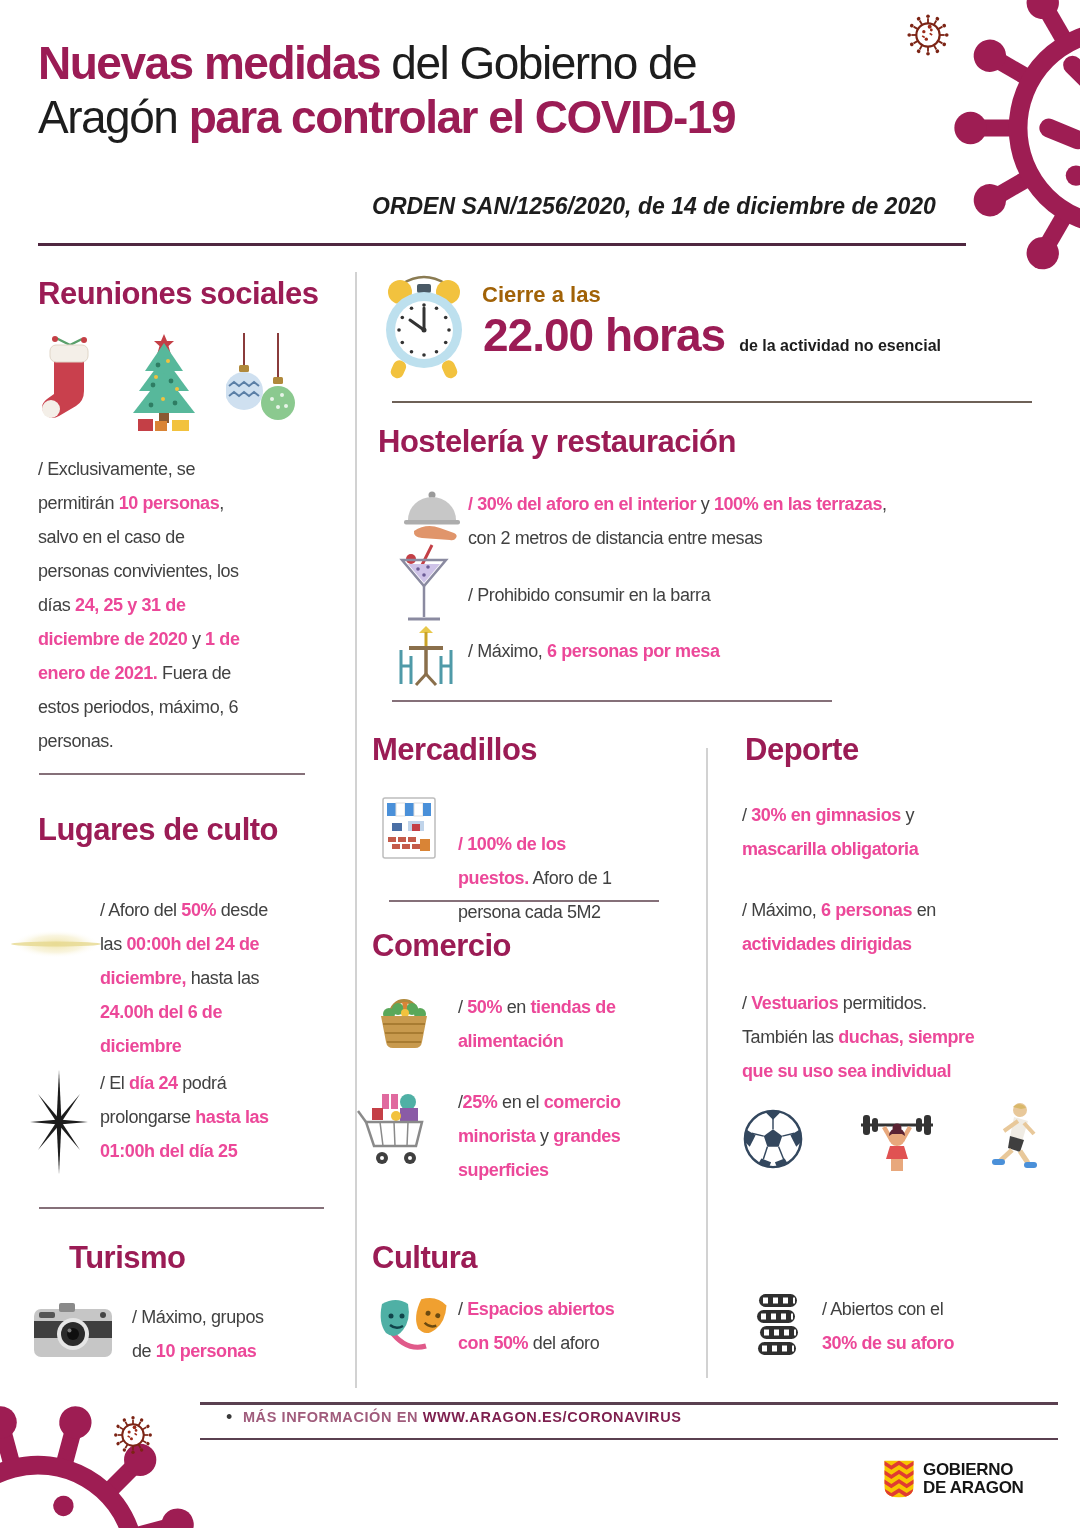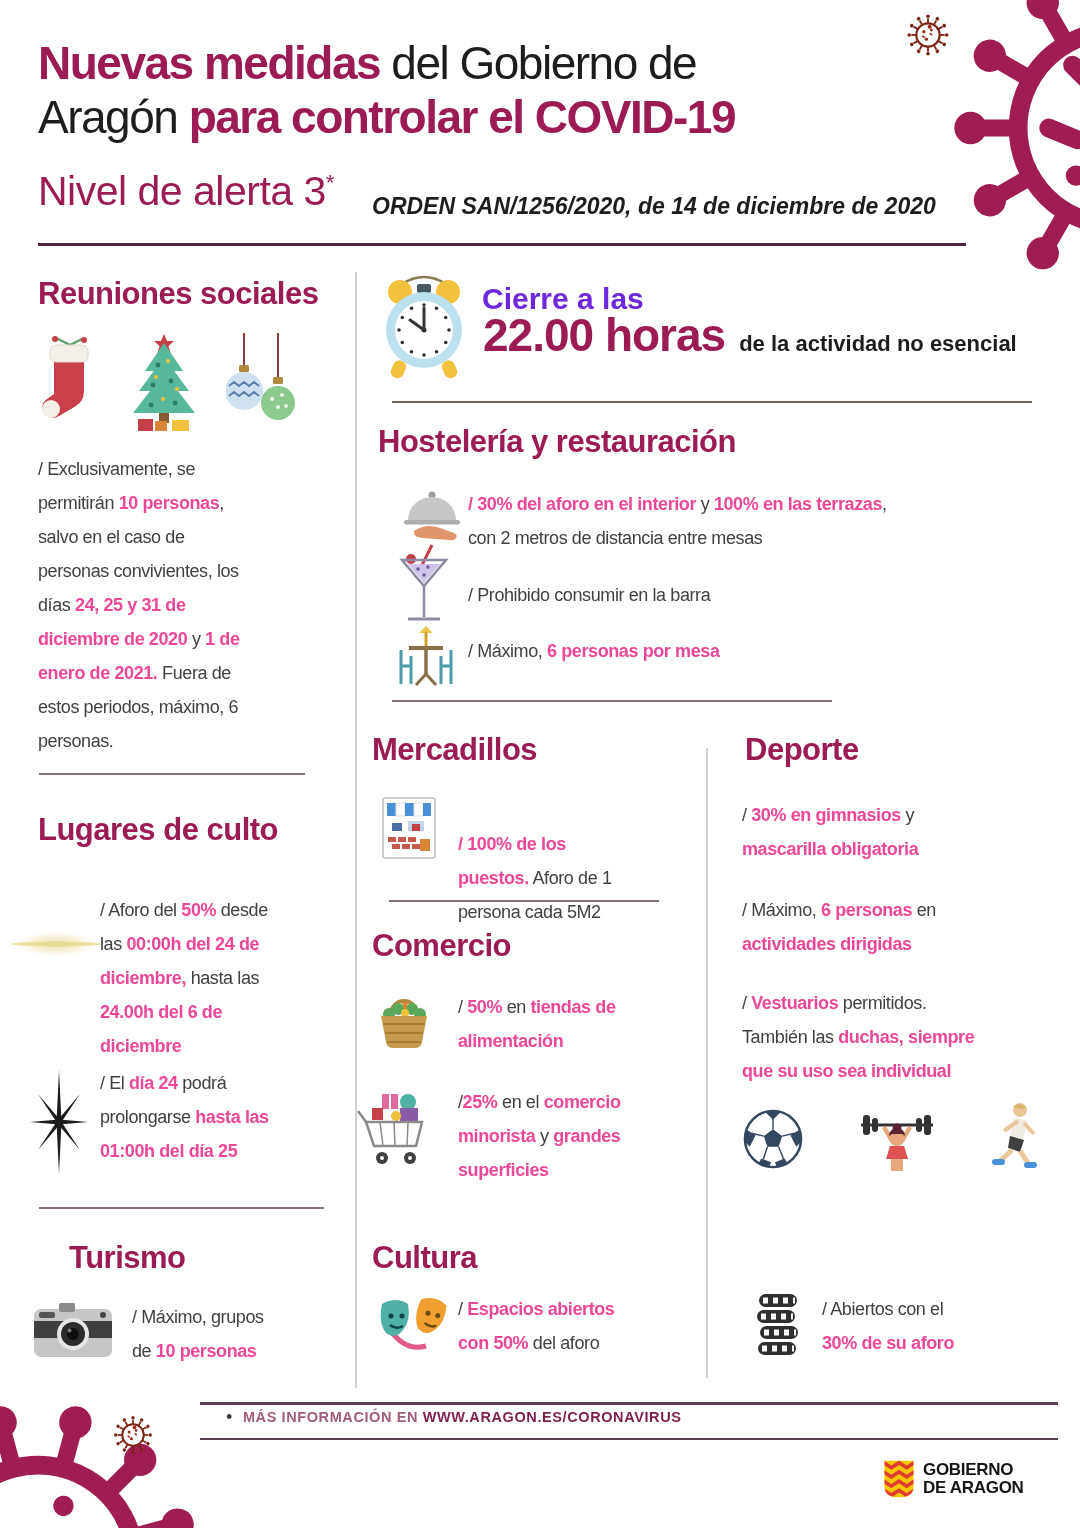--- a/index.html
+++ b/index.html
@@ -42,24 +42,24 @@
   #mdiv1{left:389px;top:900px;width:270px;}
   #banner-rule{left:392px;top:401px;width:640px;height:2px;background:#6e6157;}
   #host-rule{left:392px;top:700px;width:440px;}
 
   
   .h2{font-size:31px;font-weight:800;color:var(--accent);letter-spacing:-0.5px;white-space:nowrap;}
   .body{font-size:18px;line-height:34px;color:var(--body);letter-spacing:-0.4px;white-space:nowrap;}
   .body b{color:#ec4899;}
 
   
-  #closure-intro{left:482px;top:282px;font-size:30px;font-weight:700;color:#6d28d9;}
+  #closure-intro{left:482px;top:282px;font-size:22px;font-weight:700;color:#a16207;}
   #closure-line2{left:483px;top:308px;display:flex;align-items:baseline;gap:14px;white-space:nowrap;}
   #closure-time{font-size:46px;font-weight:800;color:var(--accent);letter-spacing:-1px;}
-  #closure-detail{font-size:22px;font-weight:700;color:#1d1d1d;margin-top:8px;}
+  #closure-detail{font-size:16px;font-weight:700;color:#1d1d1d;margin-top:8px;}
 
   
   #reuniones-h{left:38px;top:276px;}
   #host-h{left:378px;top:424px;}
   #mercadillos-h{left:372px;top:732px;}
   #deporte-h{left:745px;top:732px;}
   #comercio-h{left:372px;top:928px;}
   #lugares-h{left:38px;top:812px;}
   #turismo-h{left:38px;top:1240px;margin-left:31px;}
   #cultura-h{left:372px;top:1240px;}
@@ -184,21 +184,20 @@
     </g>
   </defs>
 </svg>
 
 <div id="page">
 
   <div class="abs" id="main-title">
     <span><b class="accent">Nuevas medidas</b><span> del Gobierno de</span></span><br>
     <span><span>Aragón </span><b class="accent">para controlar el COVID-19</b></span>
   </div>
-  <div class="abs" id="alert-level"><span>Nivel de alerta 3</span><span class="sup">*</span></div>
   <div class="abs" id="order-ref">ORDEN SAN/1256/2020, de 14 de diciembre de 2020</div>
   <div class="abs" id="header-rule"></div>
 
   <svg class="abs" id="virus-small-tr" width="50" height="50" viewBox="0 0 60 60">
       <use href="#g-small-virus"></use>
     </svg>
   <svg class="abs" id="virus-big-tr" width="340" height="340" viewBox="0 0 200 200">
       <use href="#g-big-virus"></use>
     </svg>
 

